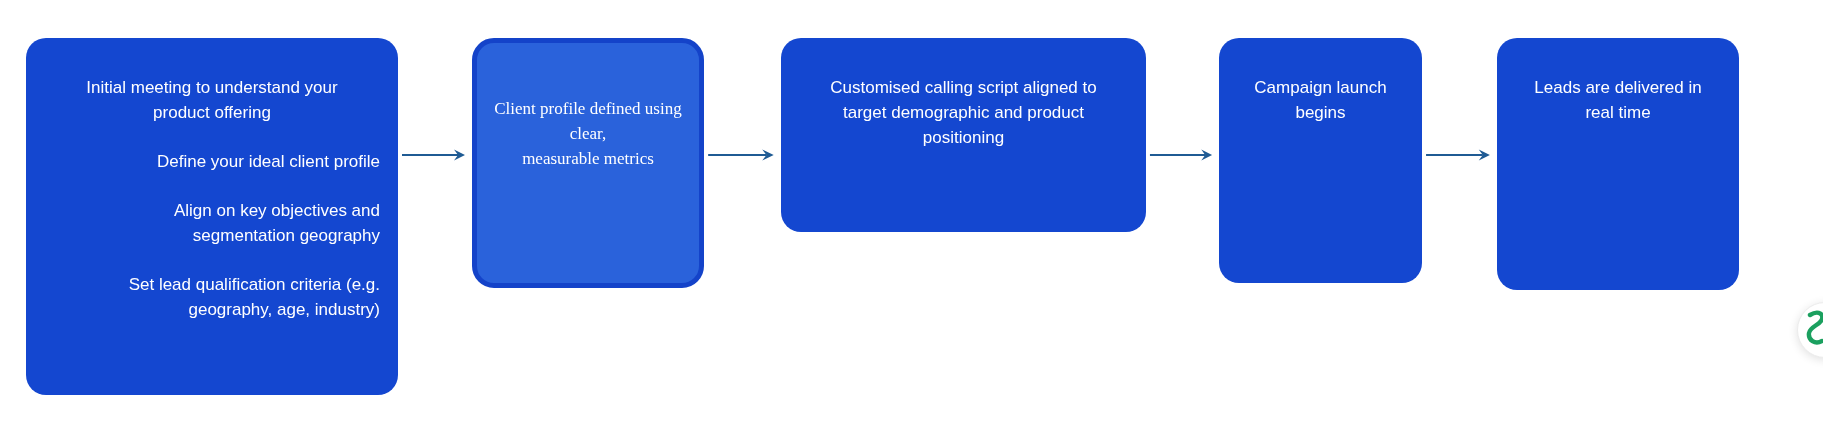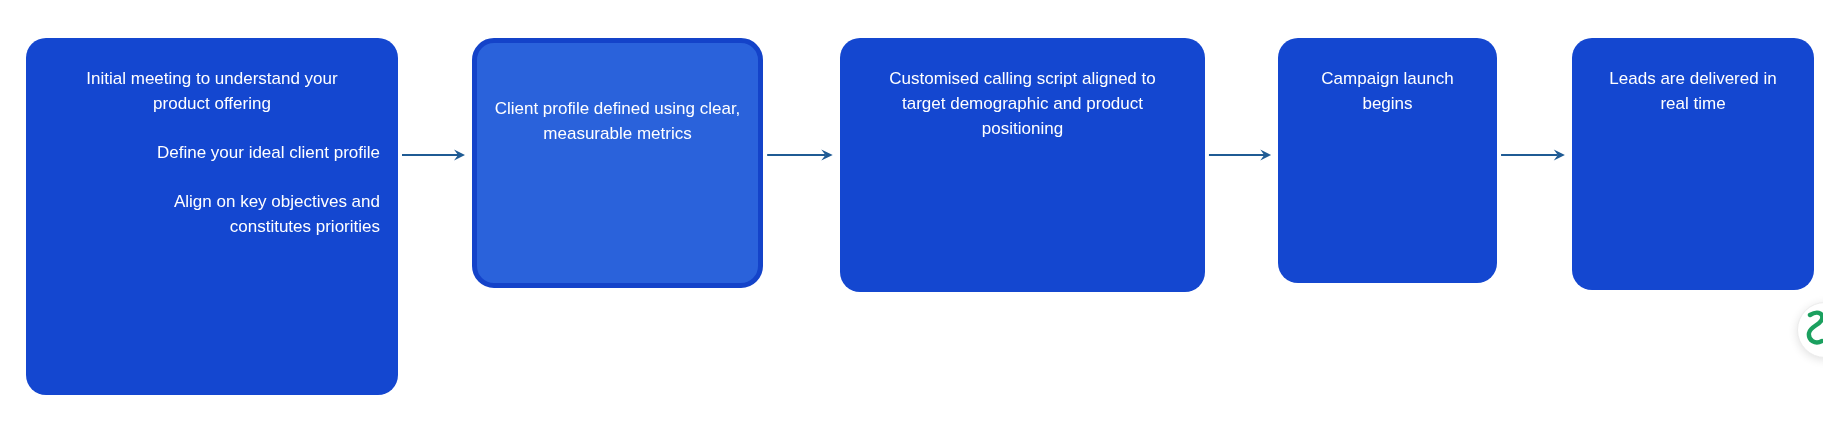--- a/index.html
+++ b/index.html
@@ -11,33 +11,33 @@
   .flow{
     position:absolute;left:0;top:0;
     padding:38px 0 0 26px;
     display:flex;align-items:flex-start;
   }
   .card{
     box-sizing:border-box;
     border-radius:20px;
     background:var(--card-fill,#1447d0);
     color:var(--text-color,#ffffff);
-    padding:28px 10px 10px 10px;
+    padding:37px 10px 10px 10px;
     flex:0 0 auto;
   }
   .card.highlight{
     background:var(--card-hi-fill,#2a62db);
     border:5px solid var(--card-hi-border,#1443c9);
     border-radius:22px;
     padding-top:53px;
   }
   .stage-0{width:372px;height:357px;}
-  .stage-1{width:291px;height:250px;}
-  .stage-2{width:365px;height:254px;}
-  .stage-3{width:219px;height:245px;}
+  .stage-1{width:232px;height:250px;font-family:Liberation Serif, serif;}
+  .stage-2{width:365px;height:194px;}
+  .stage-3{width:203px;height:245px;}
   .stage-4{width:242px;height:252px;}
   .para{
     margin:0 0 24px 0;
     font-size:17px;line-height:25px;font-weight:500;
     white-space:pre-line;
   }
   .align-center{text-align:center;}
   .align-left{text-align:right;padding-left:62px;padding-right:8px;position:relative;}
   .stage-2 .align-left{padding-left:61px;}
   .bulleted::before{
@@ -67,21 +67,23 @@
 </style>
 </head>
 <body>
 
 <div class="flow">
   <section class="card stage-0">
       <p class="para align-center">Initial meeting to understand your
 product offering</p>
       <p class="para align-left">Define your ideal client profile</p>
       <p class="para align-left">Align on key objectives and
-constitutes priorities</p>
+segmentation geography</p>
+      <p class="para align-left">Set lead qualification criteria (e.g.
+geography, age, industry)</p>
     </section>
 
   <svg class="arrow arrow-1" viewBox="0 0 74 14" preserveAspectRatio="none">
     <line x1="4" y1="7" x2="60" y2="7" class="arrow-line" stroke-width="2.2" stroke="#1f5b94"></line>
     <path d="M56 1.5 L67 7 L56 12.5 L60 7 Z" class="arrow-head" fill="#1f5b94"></path>
   </svg>
 
   <section class="card stage-1 highlight">
       <p class="para align-center">Client profile defined using clear,
 measurable metrics</p>

